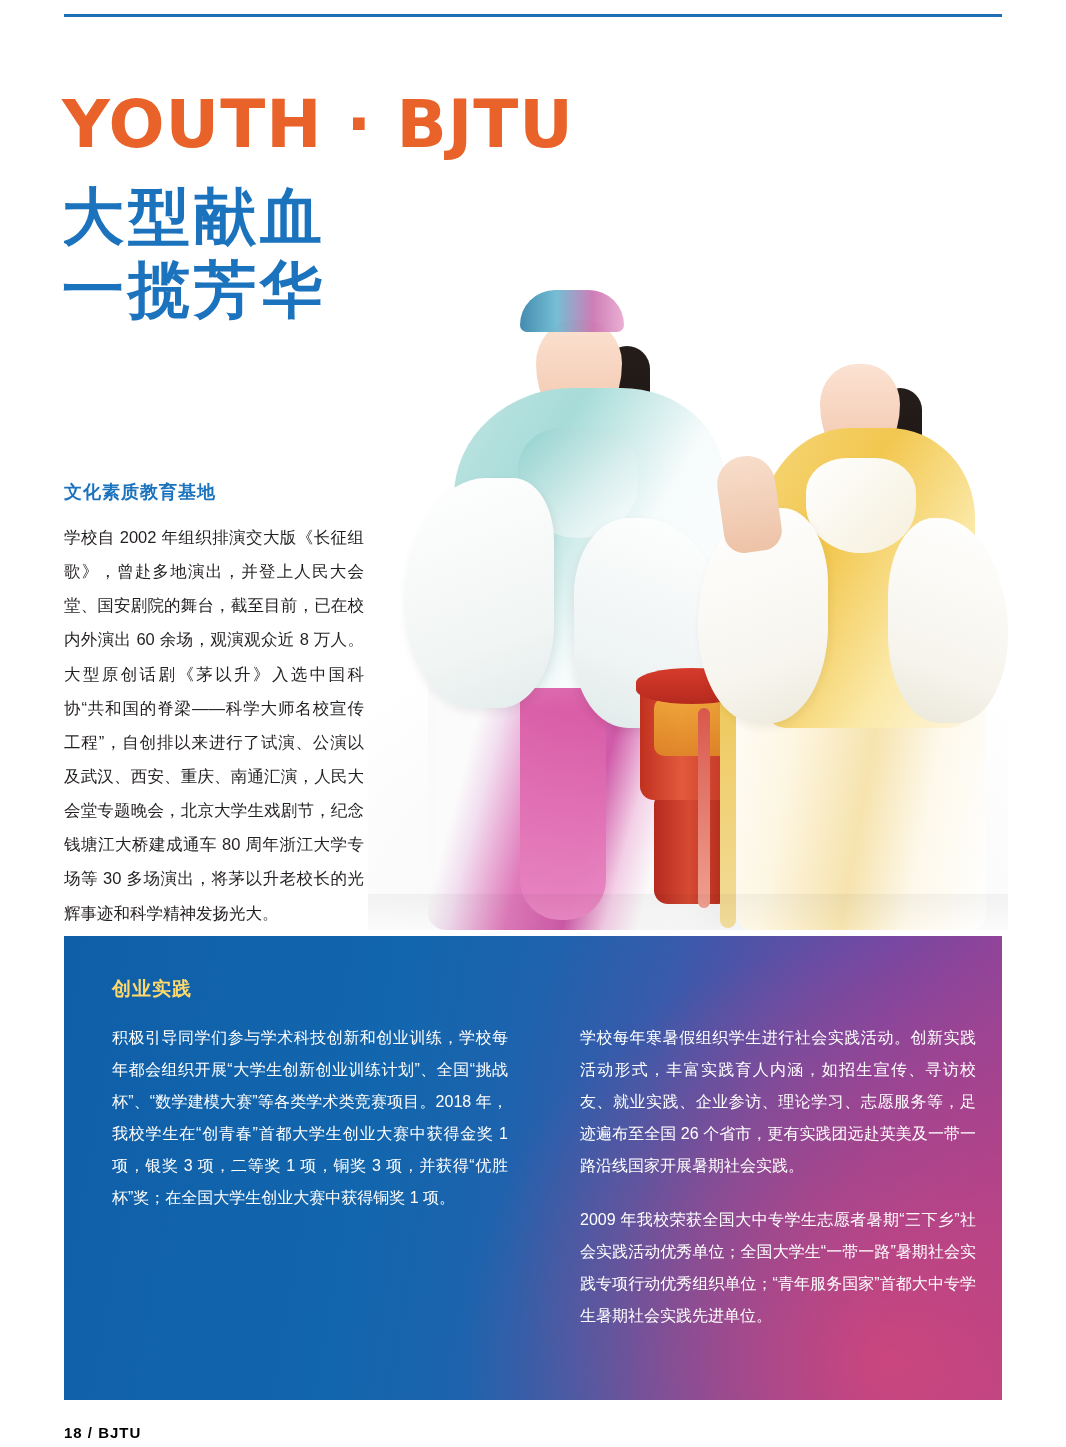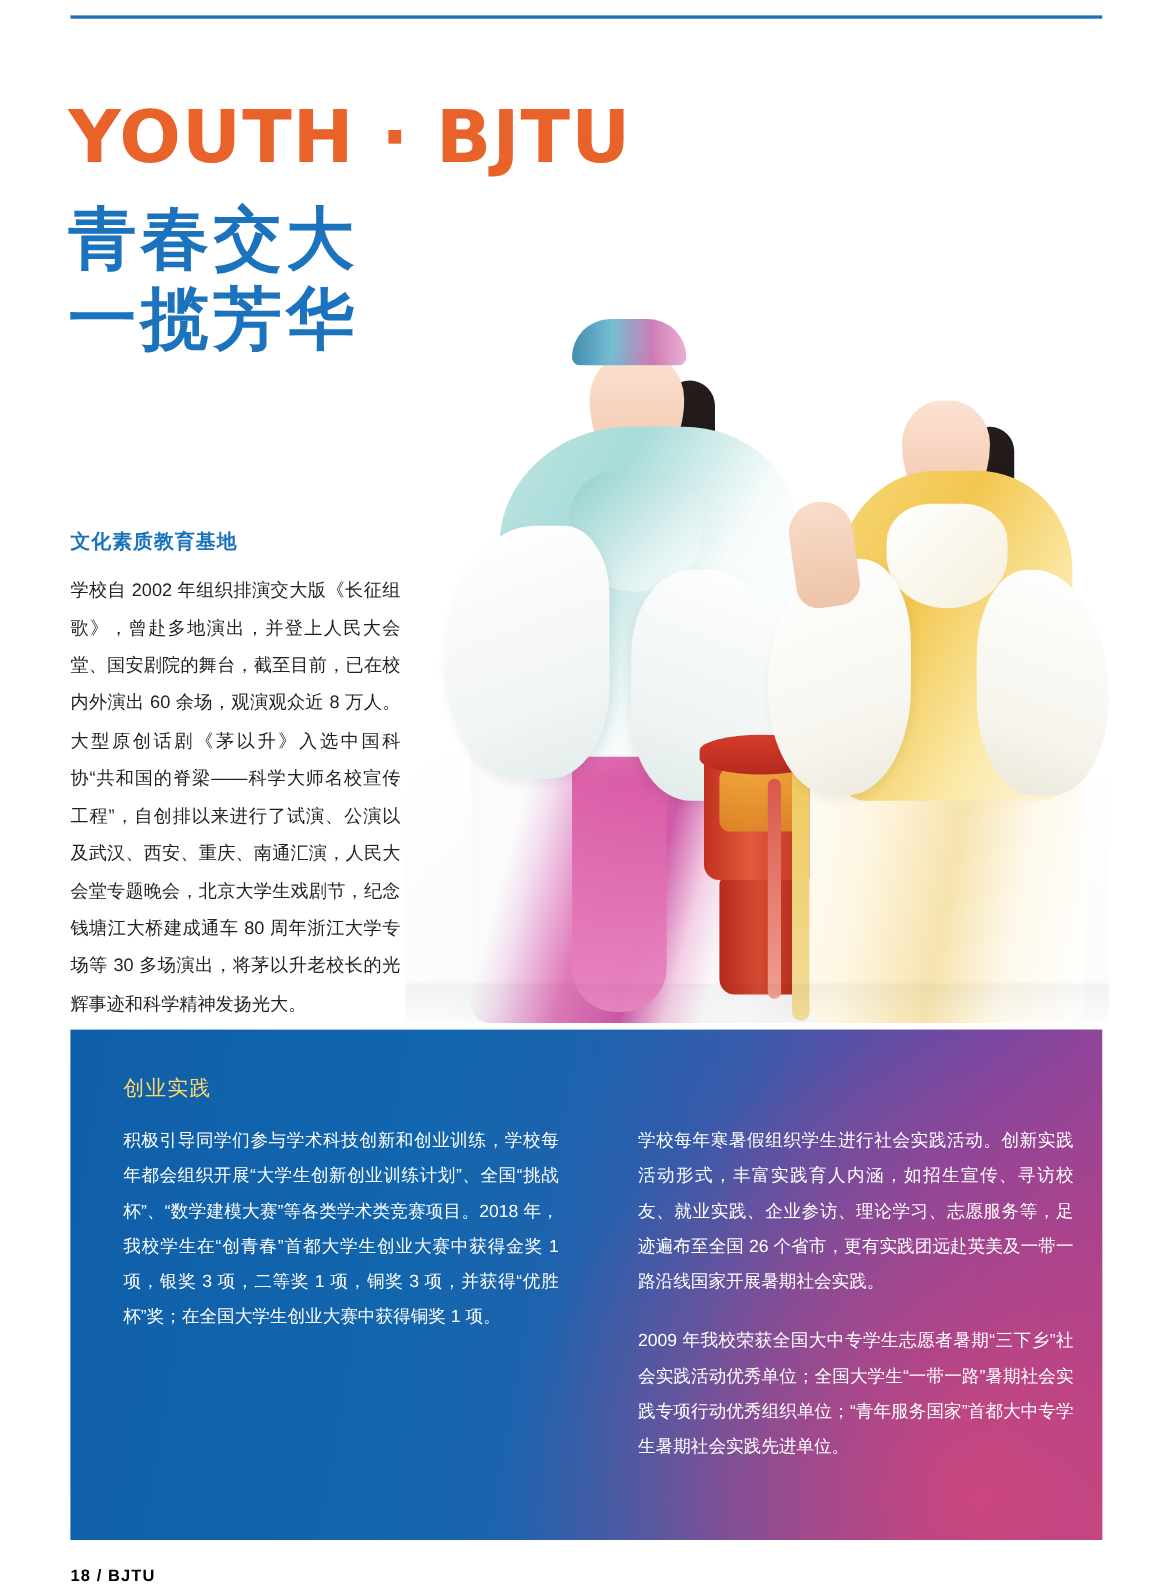--- a/index.html
+++ b/index.html
@@ -245,21 +245,21 @@
     background:
       radial-gradient(circle at 88% 92%, rgba(214,70,120,.85) 0%, rgba(214,70,120,0) 46%),
       radial-gradient(circle at 96% 50%, rgba(150,60,150,.55) 0%, rgba(150,60,150,0) 50%),
       linear-gradient(100deg, #0f5fa8 0%, #1266ad 34%, #2a5fae 60%, #6d4ba6 82%, #a9458f 100%);
   }
   .panel-head {
     position: absolute;
     left: 48px;
     top: 40px;
     font-size: 19px;
-    font-weight: normal;
+    font-weight: bold;
     color: #ffd96b;
     letter-spacing: 1px;
   }
   .col {
     position: absolute;
     top: 86px;
     width: 396px;
     font-size: 16px;
     line-height: 2.0;
     color: #ffffff;
@@ -282,21 +282,21 @@
   }
 </style>
 </head>
 <body>
 
 <div class="top-rule"></div>
 
 <div class="title-en">YOUTH · BJTU</div>
 
 <div class="title-cn">
-  <div>青春交大</div>
+  <div>大型献血</div>
   <div>一揽芳华</div>
 </div>
 
 <div class="sec-head">文化素质教育基地</div>
 <div class="sec-body">学校自 2002 年组织排演交大版《长征组歌》，曾赴多地演出，并登上人民大会堂、国安剧院的舞台，截至目前，已在校内外演出 60 余场，观演观众近 8 万人。大型原创话剧《茅以升》入选中国科协“共和国的脊梁——科学大师名校宣传工程”，自创排以来进行了试演、公演以及武汉、西安、重庆、南通汇演，人民大会堂专题晚会，北京大学生戏剧节，纪念钱塘江大桥建成通车 80 周年浙江大学专场等 30 多场演出，将茅以升老校长的光辉事迹和科学精神发扬光大。</div>
 
 <div class="photo">
   <div class="stage-bg"></div>
 
   <div class="perf pA-hair"></div>

